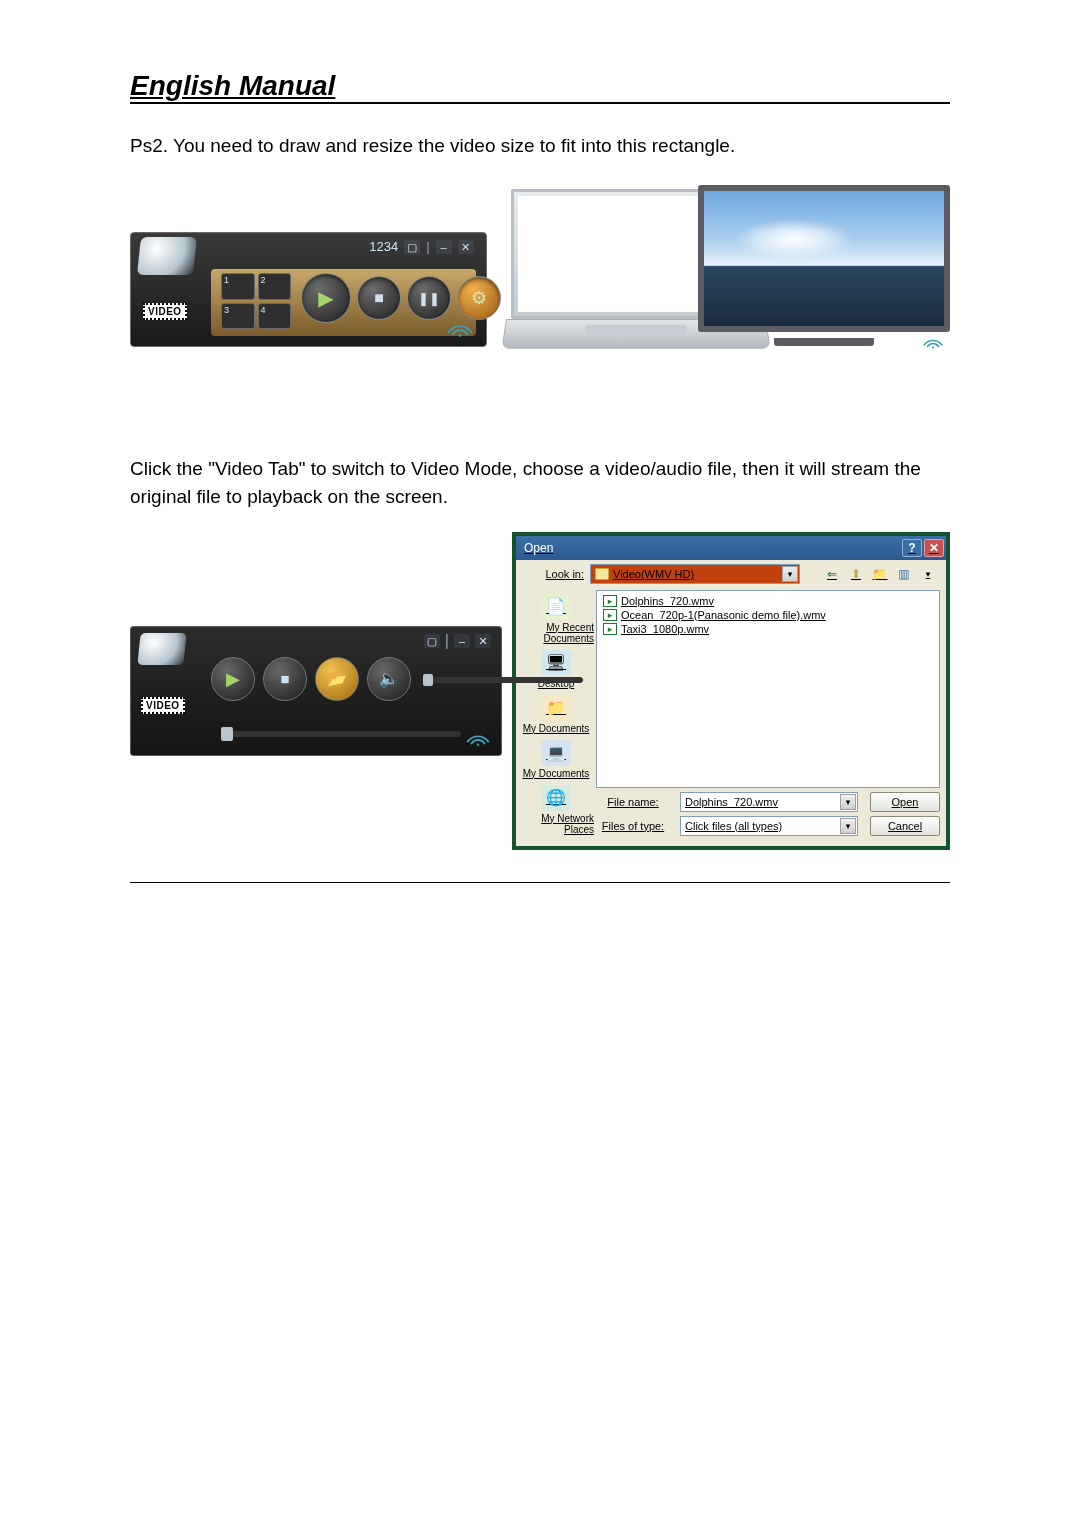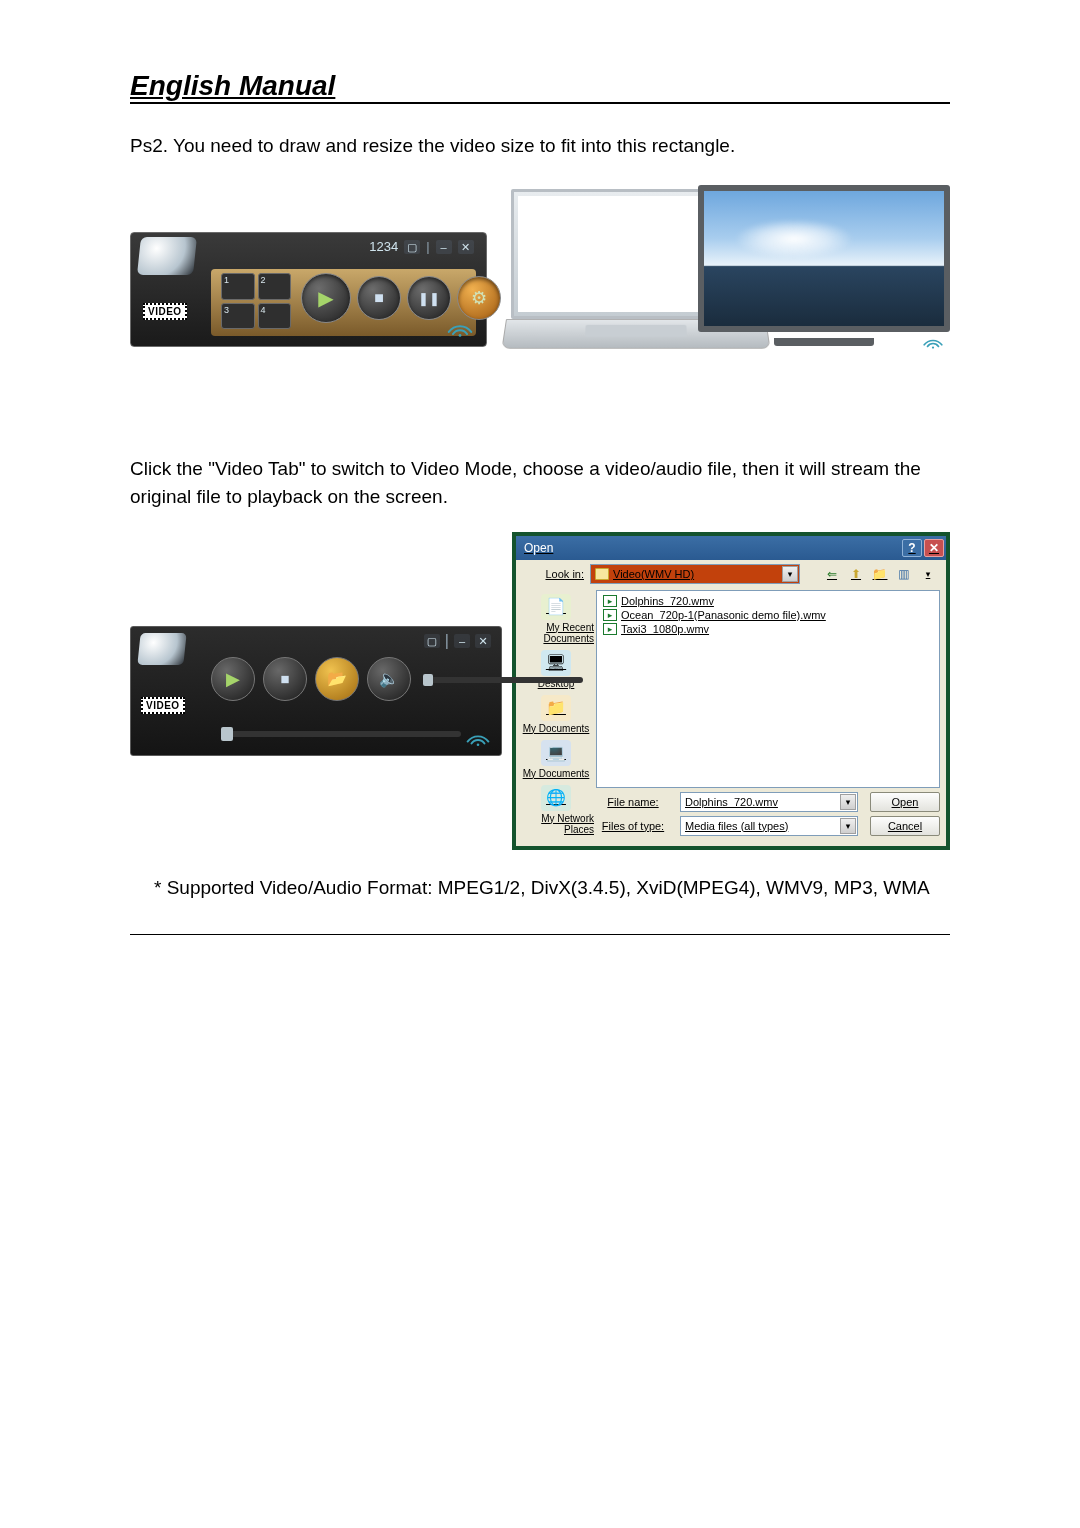--- a/index.html
+++ b/index.html
@@ -725,28 +725,27 @@
               <div class="od-blabel">File name:</div>
               <div class="od-input">
                 <span>Dolphins_720.wmv</span>
                 <div class="combo-arrow">▾</div>
               </div>
               <div class="od-btn">Open</div>
             </div>
             <div class="od-brow">
               <div class="od-blabel">Files of type:</div>
               <div class="od-input">
-                <span>Media files (all types)</span>
+                <span>Click files (all types)</span>
                 <div class="combo-arrow">▾</div>
               </div>
               <div class="od-btn">Cancel</div>
             </div>
           </div>
         </div>
       </div>
     </div>
   </div>
 
-  <div class="footnote">* Supported Video/Audio Format: MPEG1/2, DivX(3.4.5), XviD(MPEG4), WMV9, MP3, WMA</div>
 
   <hr class="footer-rule">
 
 </div>
 
 </body></html>

